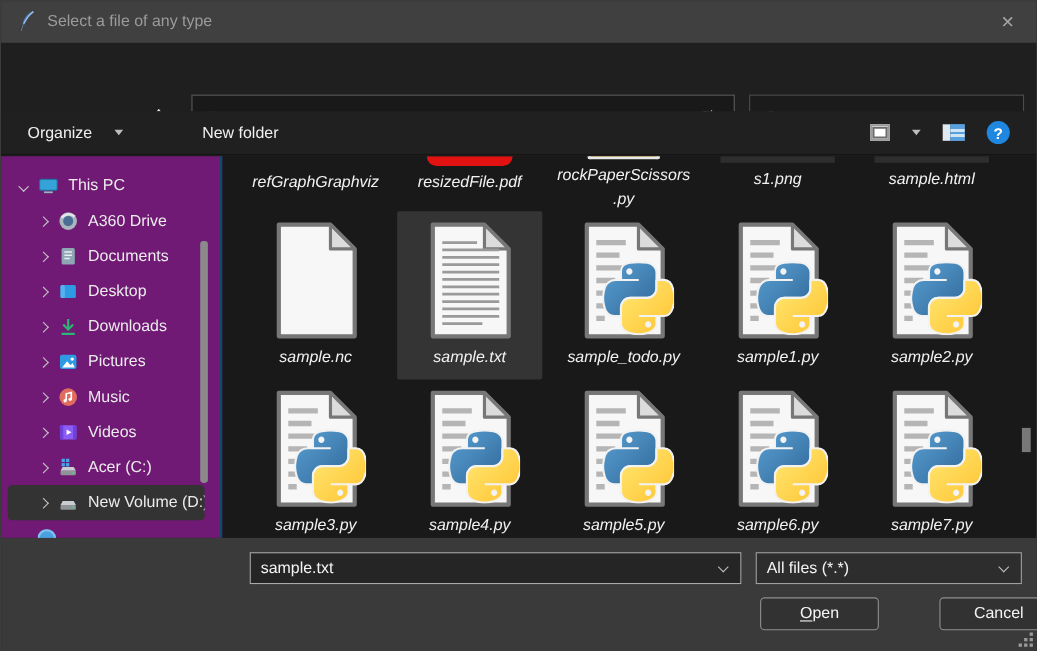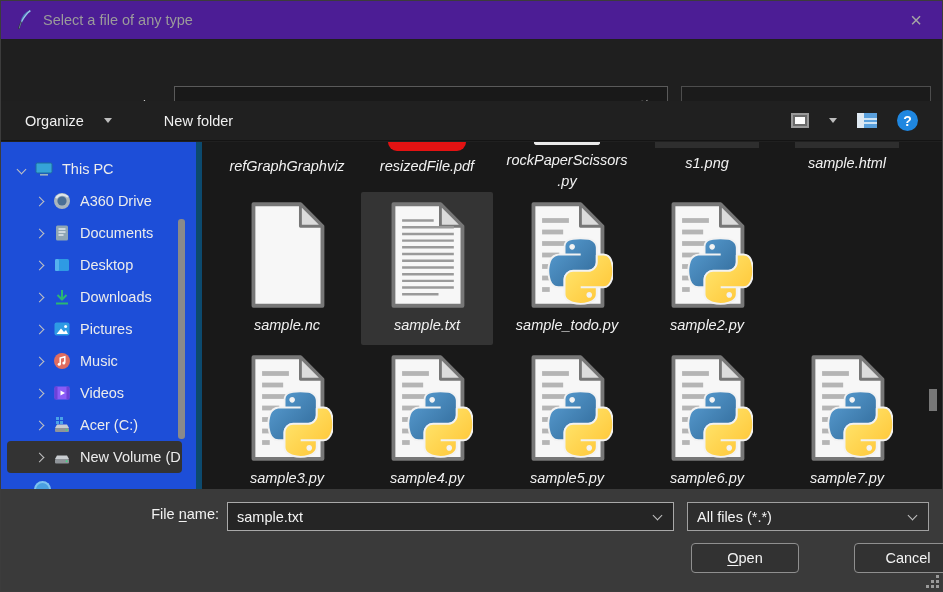--- a/index.html
+++ b/index.html
@@ -2,21 +2,21 @@
 <html><head>
 <meta charset="utf-8">
 <style>
   * { margin:0; padding:0; box-sizing:border-box; }
   html,body { width:943px; height:592px; overflow:hidden; background:#1d1d1d;
               font-family:"Liberation Sans", sans-serif; color:#e8e8e8; }
   .dialog { position:relative; width:943px; height:592px; background:#202020;
             border:1px solid #3c3c3c; }
 
   
-  .titlebar { position:absolute; top:0; left:0; right:0; height:38px; background:#4c1d95;
+  .titlebar { position:absolute; top:0; left:0; right:0; height:38px; background:#404040;
               display:flex; align-items:center; padding:0 14px; }
   .titlebar .feather { width:18px; height:22px; margin-right:10px; }
   .titlebar .title { color:#9b9b9b; font-size:14.5px; flex:1; }
   .titlebar .close { color:#a5a5a5; font-size:20px; line-height:20px; padding:0 6px; cursor:default; }
 
   
   .navrow { position:absolute; top:38px; left:0; right:0; height:62px; background:#1f1f1f; }
   .navbtn { position:absolute; top:55px; color:#e4e4e4; font-size:21px; line-height:21px; background:none; border:none; }
   .cv { display:inline-block; width:7px; height:7px; border-right:1.6px solid #c2c2c2; border-bottom:1.6px solid #c2c2c2; }
   .cv.down { transform:rotate(45deg); }
@@ -48,21 +48,21 @@
   .panesicon .p1 { width:7px; background:#dfe9f2; }
   .panesicon .p2 { width:13px; background:#5aa0dc;
                    background-image:linear-gradient(#5aa0dc 30%, #cfe4f4 30%, #cfe4f4 45%, #5aa0dc 45%, #5aa0dc 60%, #cfe4f4 60%, #cfe4f4 75%, #5aa0dc 75%); }
   .helpicon { width:21px; height:21px; border-radius:50%; background:#1f87e0; color:#fff; font-size:14px; font-weight:bold;
               display:flex; align-items:center; justify-content:center; }
 
   
   .main { position:absolute; top:141px; left:0; right:0; bottom:102px; background:#191919; display:flex; }
 
   
-  .sidebar { position:relative; width:201px; height:100%; background:#1d4ed8; border-right:6px solid #0c4a6e;
+  .sidebar { position:relative; width:201px; height:100%; background:#701a75; border-right:2px solid #0c4a6e;
              padding-top:11px; overflow:hidden; flex:none; }
   .sideitem { display:flex; align-items:center; height:32px; margin:0 14px 0 6px; border-radius:4px;
               padding-left:6px; white-space:nowrap; }
   .sideitem.selected { background:#333333; }
   .sideitem .chev { width:16px; flex:none; display:flex; justify-content:center; }
   .sideitem.child { padding-left:24px; }
   .sideitem svg { width:18px; height:18px; margin:0 9px 0 6px; flex:none; }
   .sideitem .lbl { font-size:14.5px; color:#ececec; overflow:hidden; }
   .side-scroll { position:absolute; right:11px; top:77px; width:7px; height:220px; background:#8a8a8a; border-radius:3px; }
   .net-partial { position:absolute; left:33px; bottom:-1px; width:17px; height:9px; background:#4aa0e0;
@@ -204,21 +204,21 @@
       </svg>
       <input type="text" placeholder="Search Python_programs" style="">
     </div>
   </div>
 
   <div class="cmdbar">
     <button class="cmdbtn">
       <span>Organize</span>
       <span class="caret-down"></span>
     </button>
-    <button class="cmdbtn" style="margin-left:52px">
+    <button class="cmdbtn" style="margin-left:72px">
       <span>New folder</span>
     </button>
     <div class="cmd-right">
       <button class="cmdbtn">
         <span class="viewicon"></span>
         <span class="caret-down"></span>
       </button>
       <button class="cmdbtn">
         <span class="panesicon">
             <span class="p1"></span>
@@ -402,20 +402,26 @@
         <div class="cell">
           <svg class="fileicon">
               <use href="#sym-doc-py"></use>
             </svg>
           <div class="flabel">sample_todo.py</div>
         </div>
         <div class="cell">
           <svg class="fileicon">
               <use href="#sym-doc-py"></use>
             </svg>
+          <div class="flabel">sample1.py</div>
+        </div>
+        <div class="cell">
+          <svg class="fileicon">
+              <use href="#sym-doc-py"></use>
+            </svg>
           <div class="flabel">sample2.py</div>
         </div>
       </div>
 
       <div class="gridrow row-files row3">
         <div class="cell">
           <svg class="fileicon">
               <use href="#sym-doc-py"></use>
             </svg>
           <div class="flabel">sample3.py</div>
@@ -444,21 +450,20 @@
             </svg>
           <div class="flabel">sample7.py</div>
         </div>
       </div>
 
       <div class="content-scroll"></div>
     </section>
   </div>
 
   <div class="footer">
-    <div class="fn-label"><span>File </span><u>n</u><span>ame:</span></div>
     <div class="fn-input-wrap">
       <input type="text" value="sample.txt" style="">
       <span class="cv down"></span>
     </div>
     <div class="ftype">
       <span class="val">All files (*.*)</span>
       <span class="cv down"></span>
     </div>
     <button class="btn btn-open">
         <span><u>O</u><span>pen</span></span>

